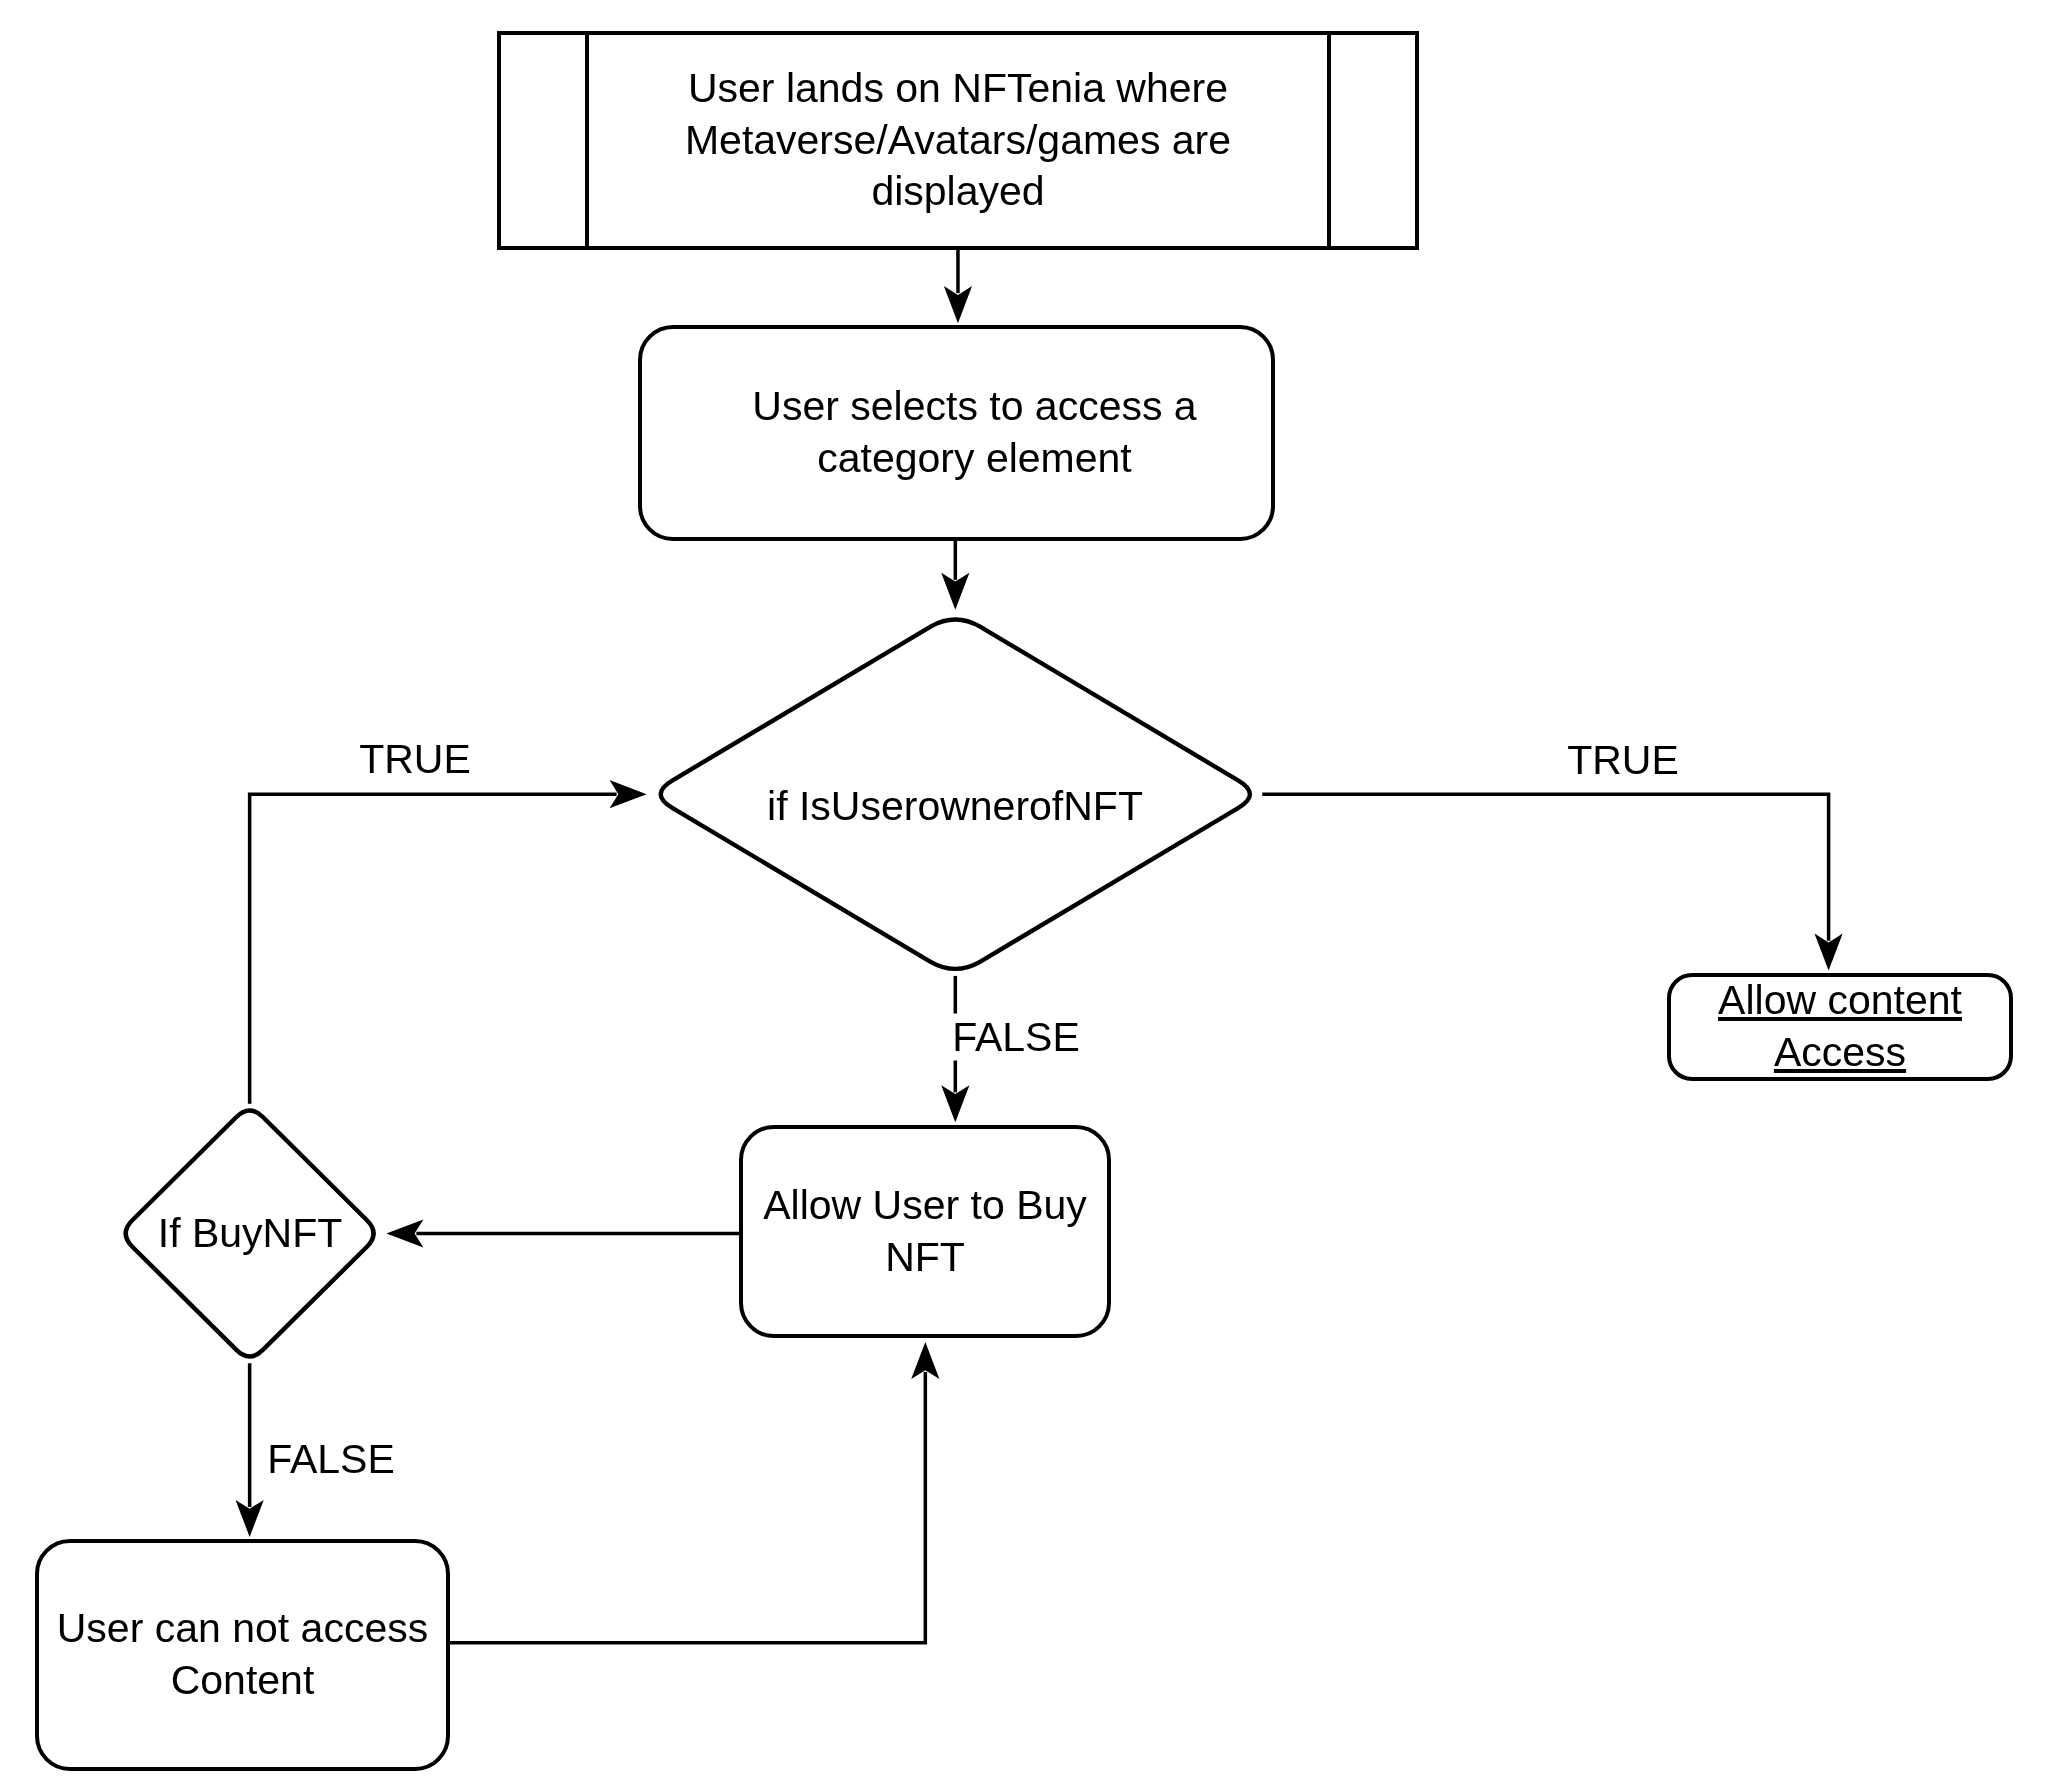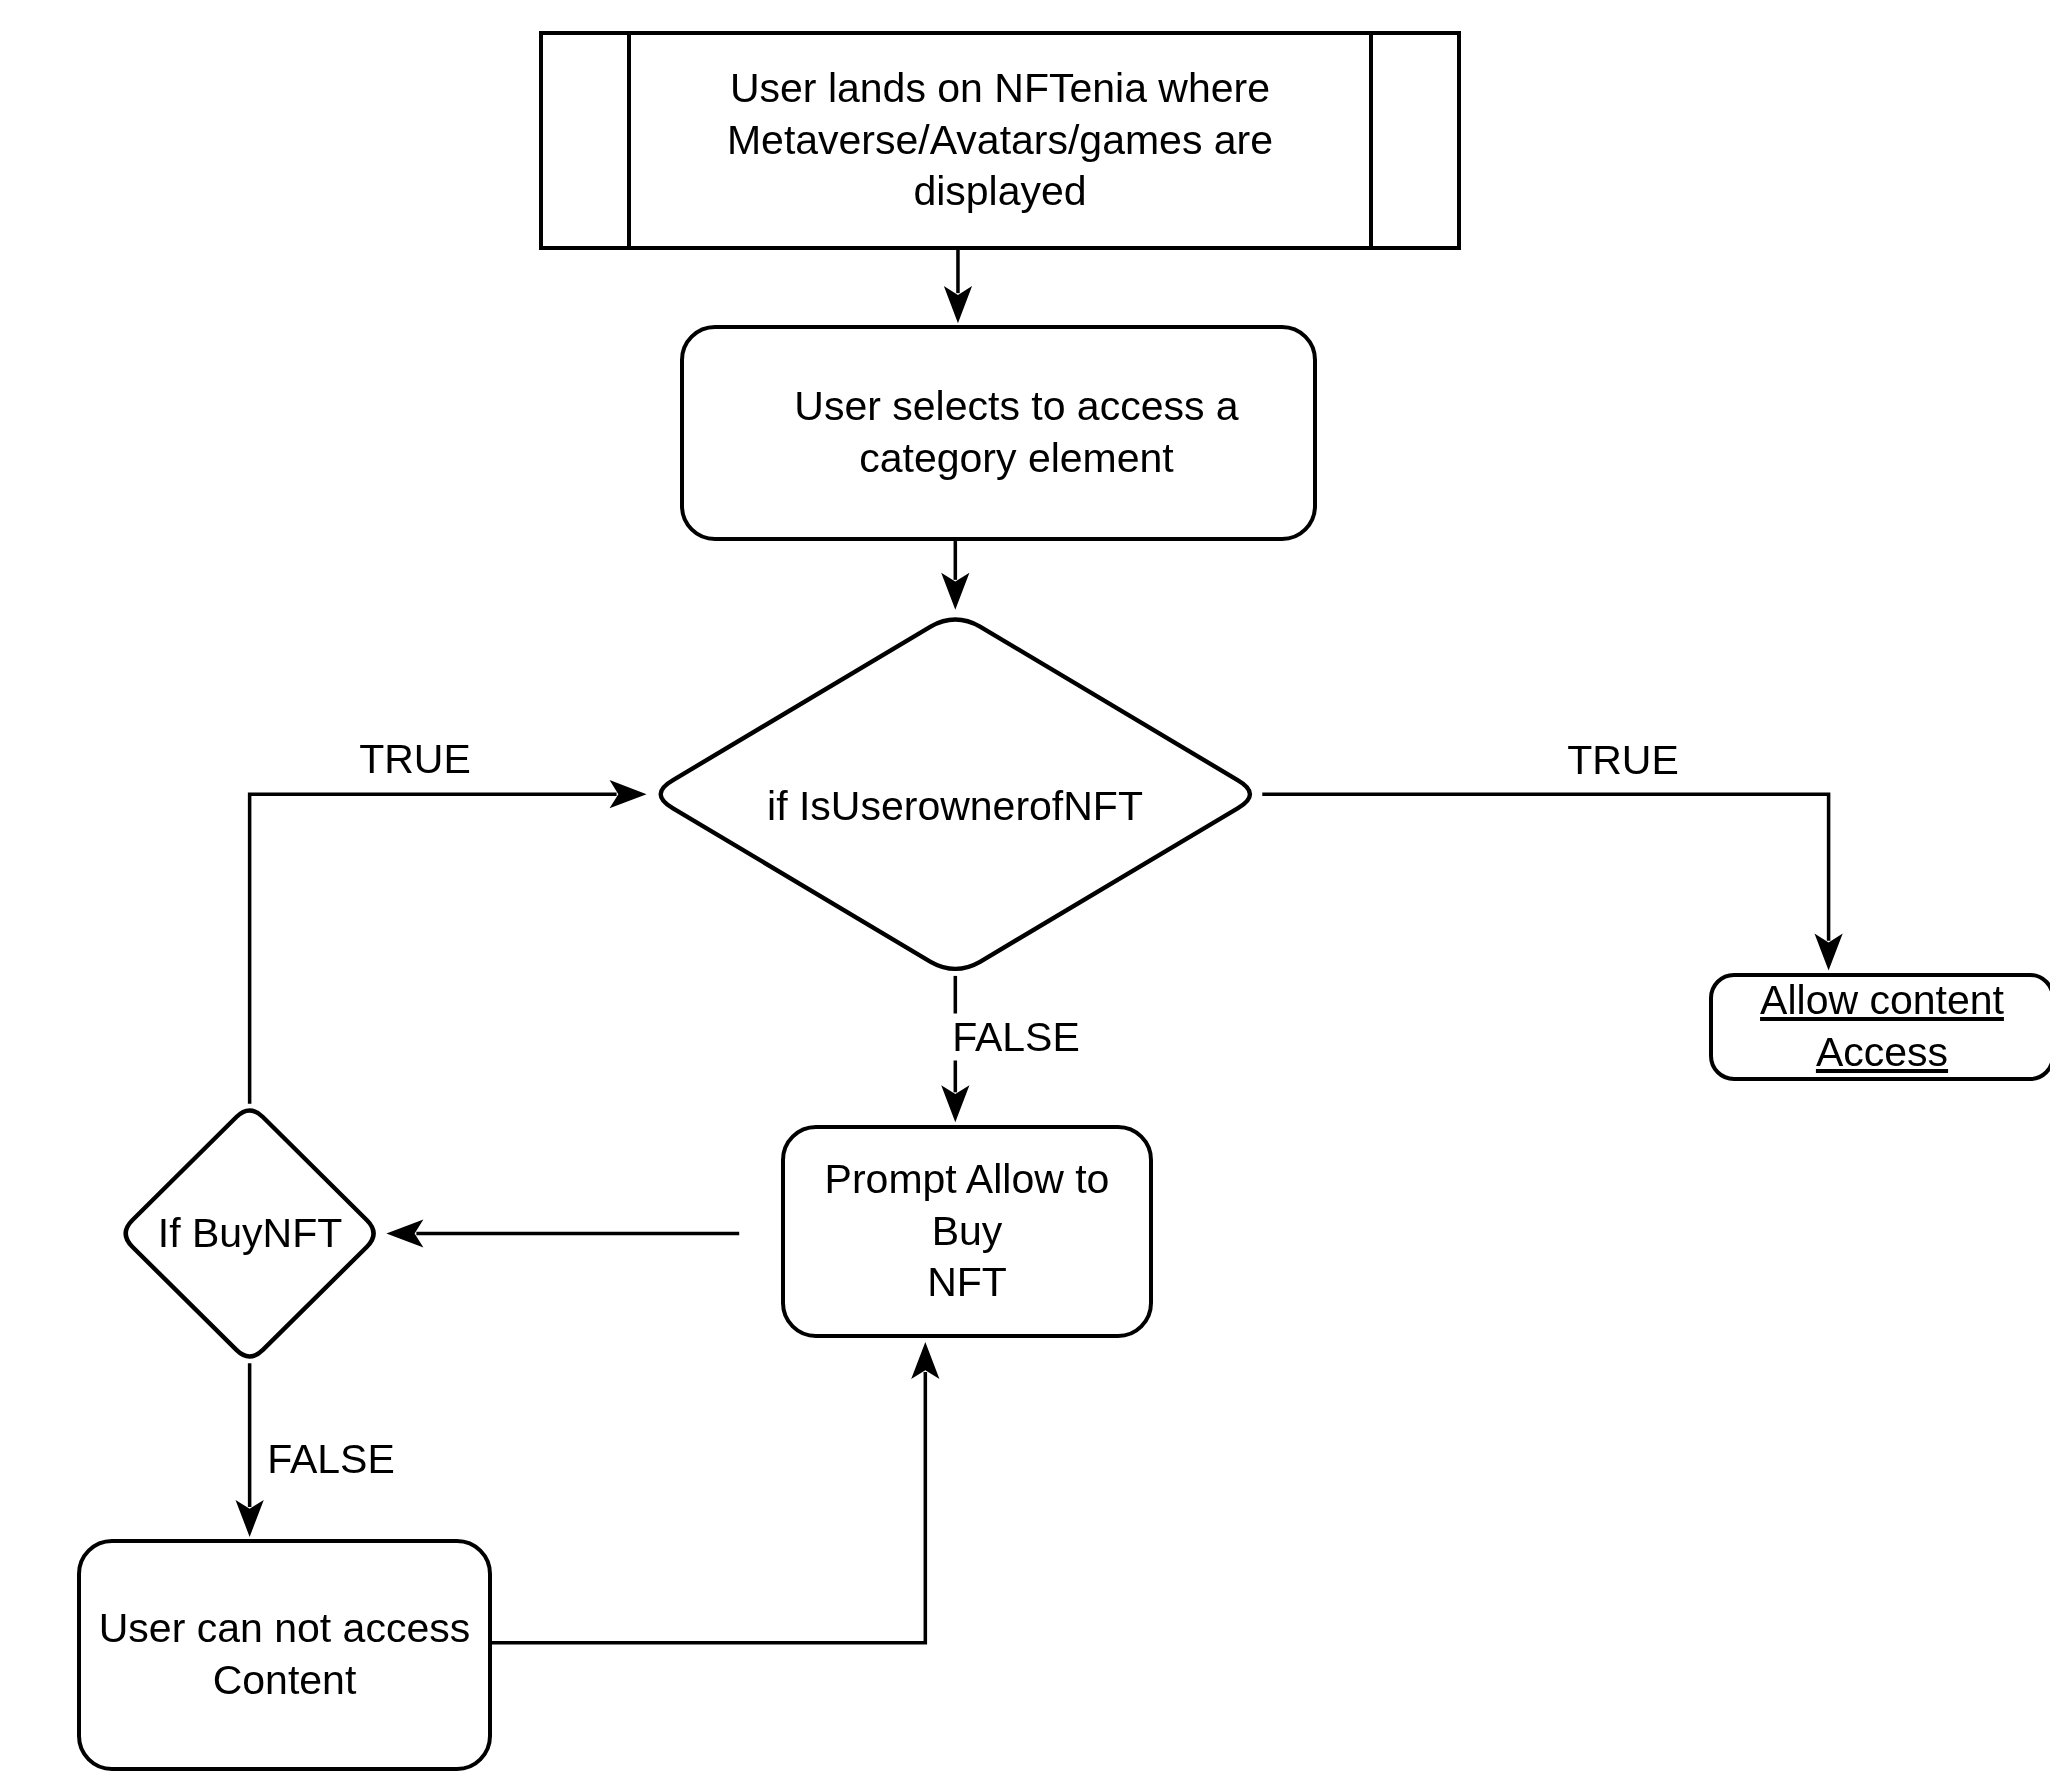--- a/index.html
+++ b/index.html
@@ -16,21 +16,20 @@
     position: absolute;
     border: 4.4px solid #000000;
     background: #ffffff;
     display: flex;
     align-items: center;
     justify-content: center;
     text-align: center;
     font-size: 41px;
     line-height: 1.26;
     box-sizing: border-box;
-    margin-left: 42px;
   }
   .node-text { white-space: pre-line; }
   .rounded { border-radius: 35px; }
   .rounded-sm { border-radius: 25px; }
   
   .side-bar {
     position: absolute;
     top: 0; bottom: 0;
     width: 4.4px;
     background: #000000;
@@ -121,21 +120,21 @@
   </div>
 
   <div class="diamond-text" style="left:955px; top:794px;margin-top:12px;">if IsUserownerofNFT</div>
 
   <div class="node rounded-sm" style="left:1667px; top:973px; width:346px; height:108px;text-decoration:underline;">
     <div class="node-text">Allow content
 Access</div>
   </div>
 
   <div class="node rounded" style="left:739px; top:1125px; width:372px; height:213px;">
-    <div class="node-text">Prompt Allow to Buy
+    <div class="node-text">Allow User to Buy
 NFT</div>
   </div>
 
   <div class="diamond-text" style="left:250px; top:1233px;">If BuyNFT</div>
 
   <div class="node rounded" style="left:35px; top:1539px; width:415px; height:232px;">
     <div class="node-text">User can not access
 Content</div>
   </div>
 

